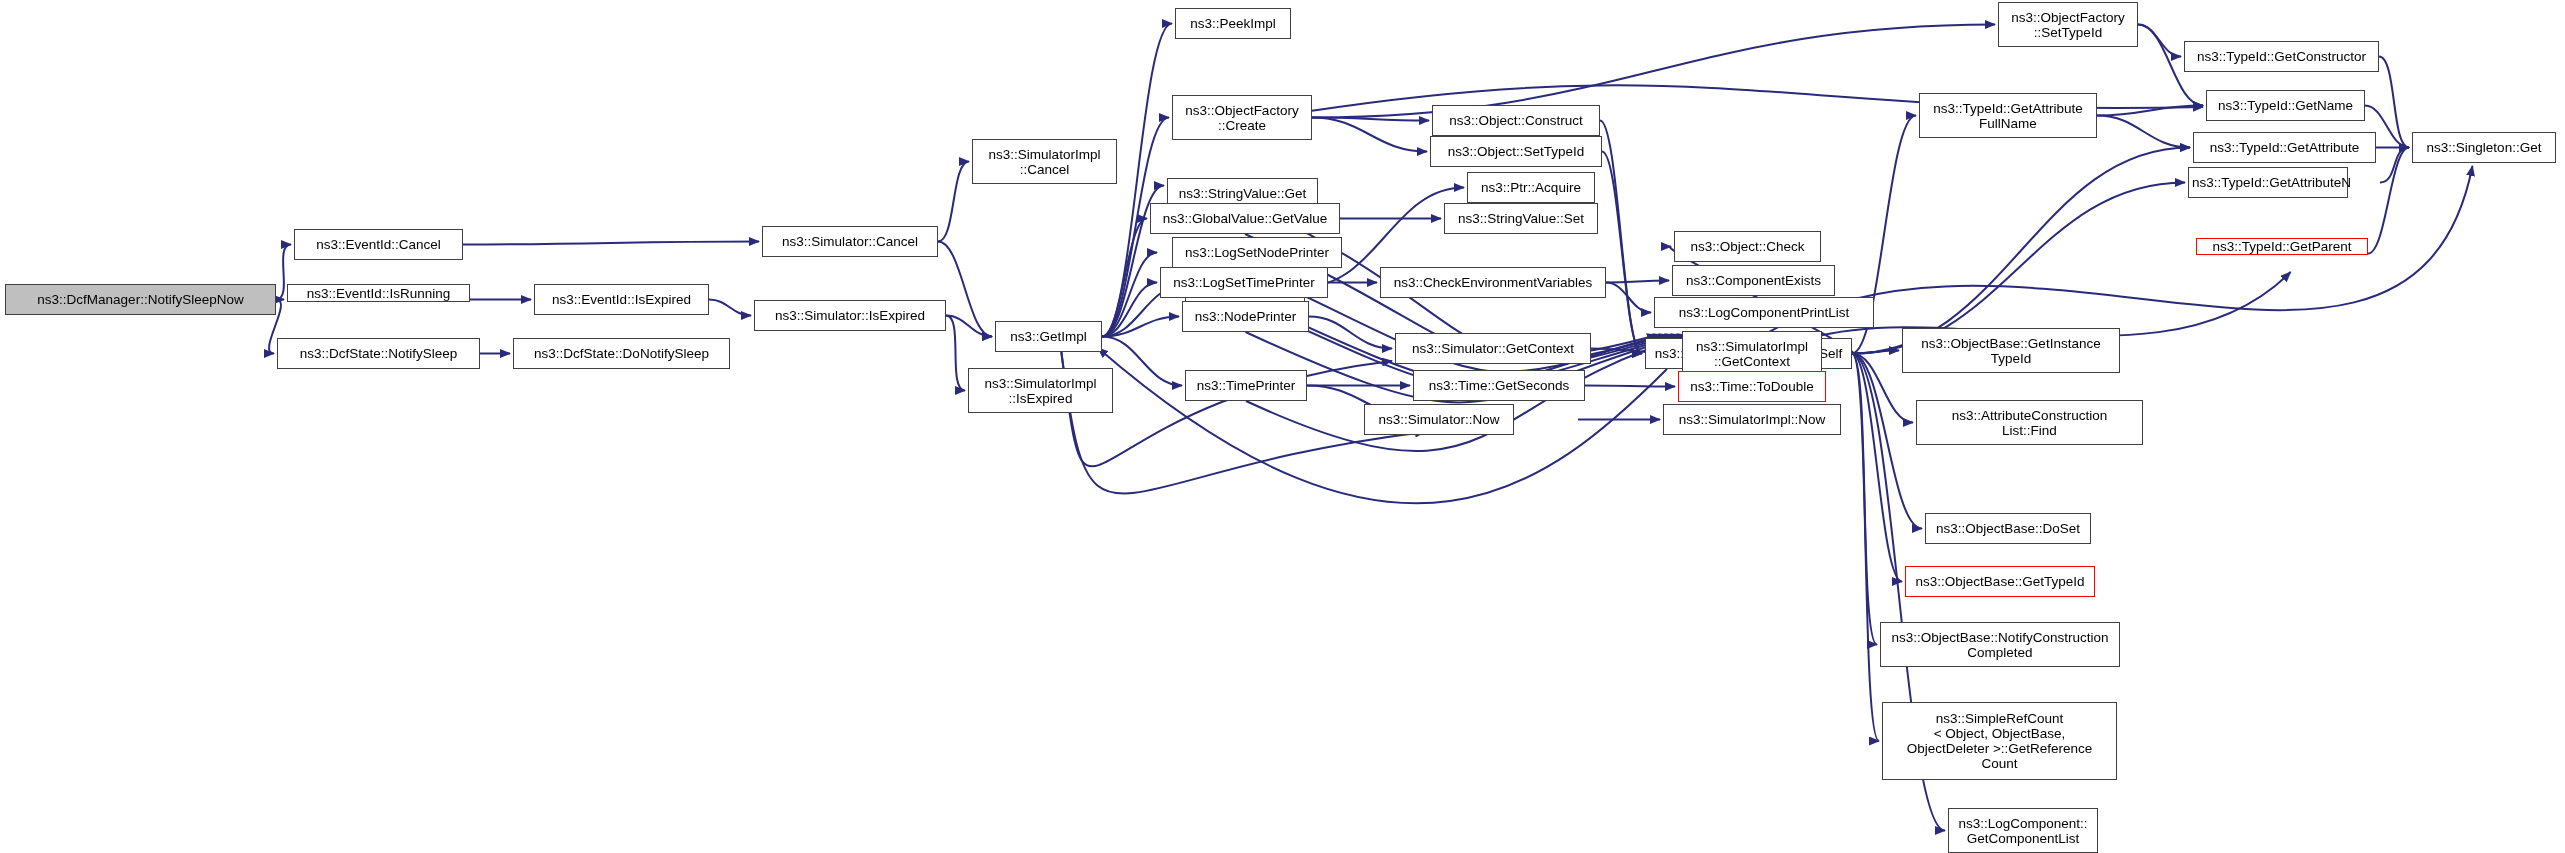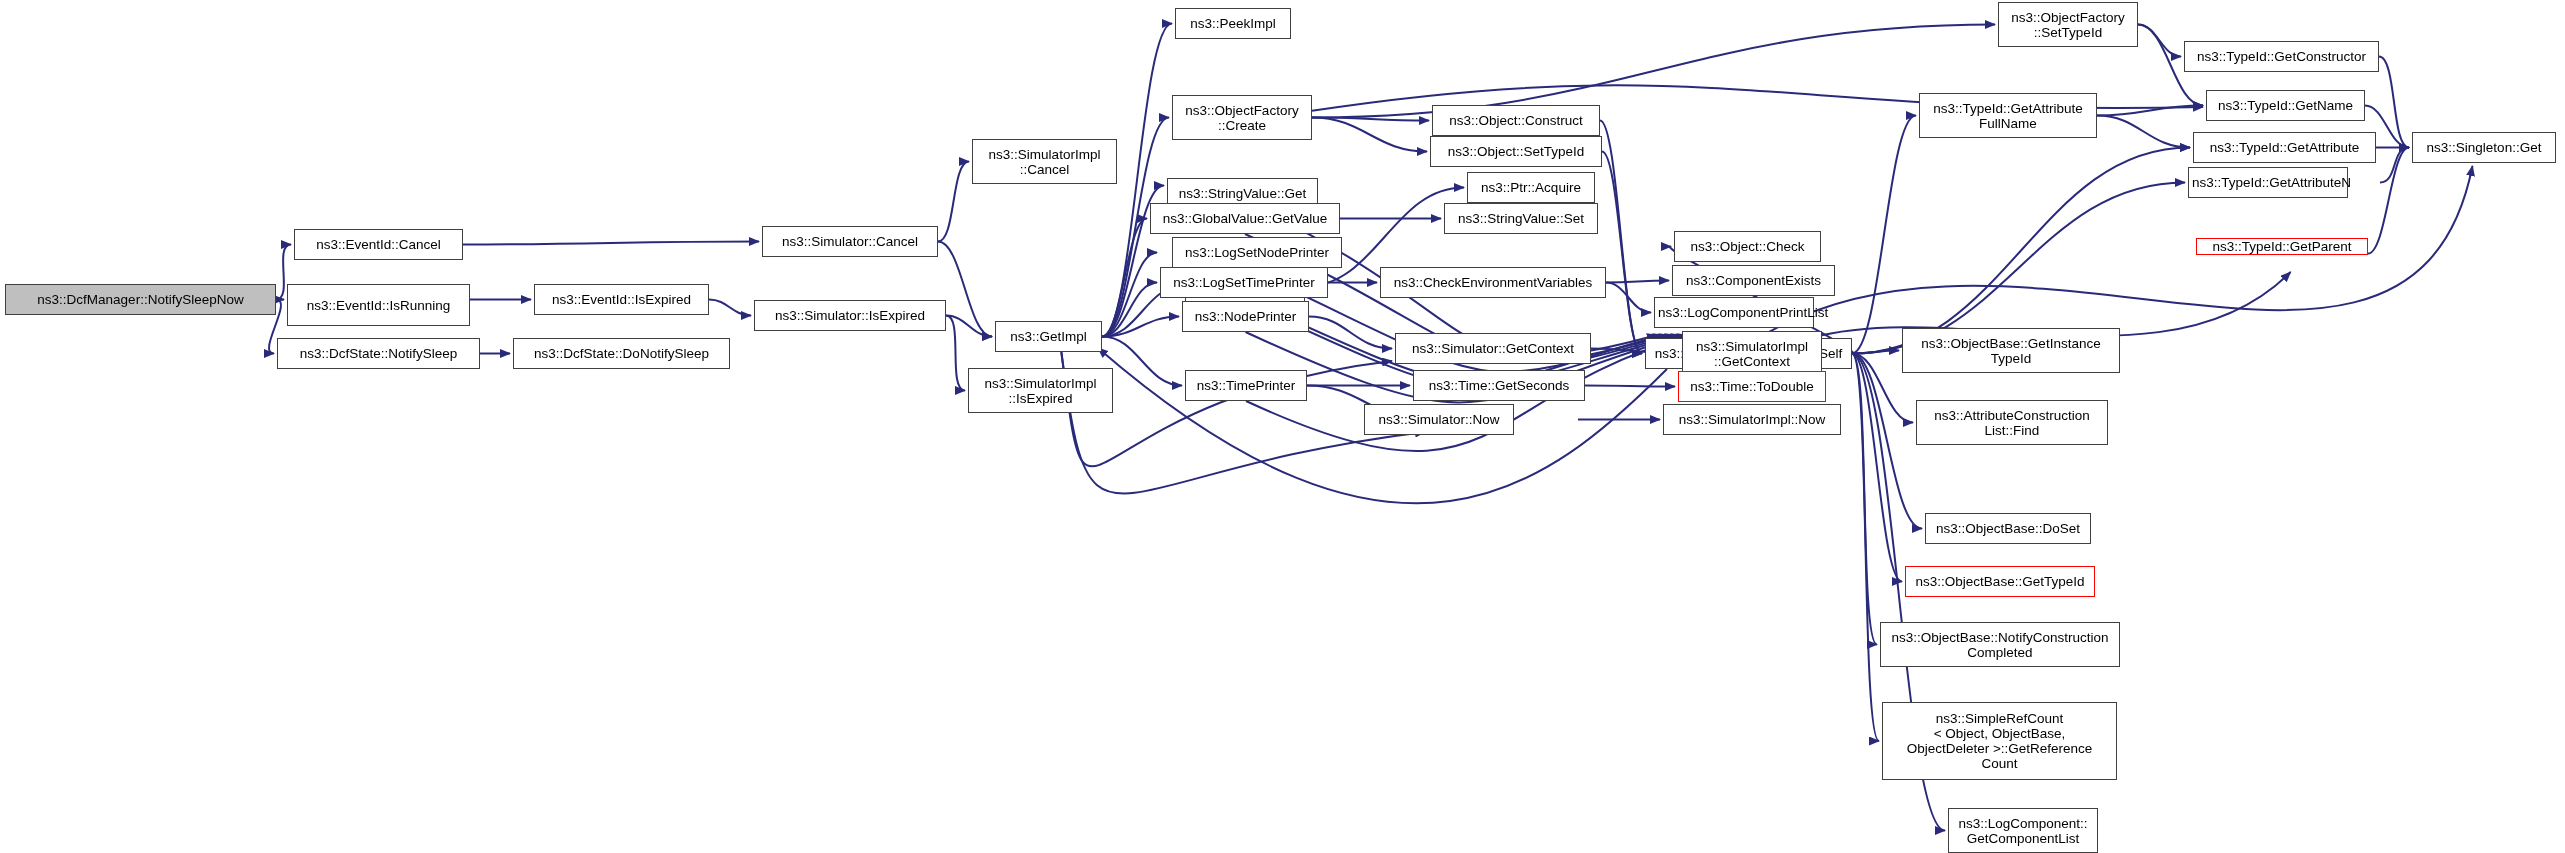--- a/index.html
+++ b/index.html
@@ -91,21 +91,21 @@
         <path d="M1245,234 C1505,354 1449,395 1669,335" marker-end="url(#arrow)"></path>
         <path d="M1245,268 C1505,388 1455,395 1675,335" marker-end="url(#arrow)"></path>
         <path d="M1244,298 C1504,418 1461,395 1681,335" marker-end="url(#arrow)"></path>
         <path d="M1245.5,332 C1505.5,452 1467,395 1687,335" marker-end="url(#arrow)"></path>
         <path d="M1246,401 C1506,521 1473,395 1693,335" marker-end="url(#arrow)"></path>
       </g>
   </svg>
   <div id="node-layer">
       <div class="node root" style="left: 5px; top: 284px; width: 271px; height: 31px;"><span>ns3::DcfManager::NotifySleepNow</span></div>
       <div class="node" style="left: 294px; top: 229px; width: 169px; height: 31px;"><span>ns3::EventId::Cancel</span></div>
-      <div class="node" style="left: 287px; top: 284px; width: 183px; height: 42px;"><span>ns3::EventId::IsRunning</span></div>
+      <div class="node" style="left: 287px; top: 284px; width: 183px; height: 18px;"><span>ns3::EventId::IsRunning</span></div>
       <div class="node" style="left: 277px; top: 338px; width: 203px; height: 31px;"><span>ns3::DcfState::NotifySleep</span></div>
       <div class="node" style="left: 534px; top: 284px; width: 175px; height: 31px;"><span>ns3::EventId::IsExpired</span></div>
       <div class="node" style="left: 513px; top: 338px; width: 217px; height: 31px;"><span>ns3::DcfState::DoNotifySleep</span></div>
       <div class="node" style="left: 762px; top: 226px; width: 176px; height: 31px;"><span>ns3::Simulator::Cancel</span></div>
       <div class="node" style="left: 754px; top: 300px; width: 192px; height: 31px;"><span>ns3::Simulator::IsExpired</span></div>
       <div class="node" style="left: 972px; top: 139px; width: 145px; height: 45px;"><span>ns3::SimulatorImpl
 ::Cancel</span></div>
       <div class="node" style="left: 995px; top: 321px; width: 107px; height: 31px;"><span>ns3::GetImpl</span></div>
       <div class="node" style="left: 968px; top: 368px; width: 145px; height: 45px;"><span>ns3::SimulatorImpl
 ::IsExpired</span></div>
@@ -125,30 +125,30 @@
       <div class="node" style="left: 1430px; top: 136px; width: 172px; height: 31px; align-items: center;"><span>ns3::Object::SetTypeId</span></div>
       <div class="node" style="left: 1467px; top: 172px; width: 128px; height: 31px;"><span>ns3::Ptr::Acquire</span></div>
       <div class="node" style="left: 1444px; top: 203px; width: 154px; height: 31px;"><span>ns3::StringValue::Set</span></div>
       <div class="node" style="left: 1380px; top: 267px; width: 226px; height: 31px;"><span>ns3::CheckEnvironmentVariables</span></div>
       <div class="node" style="left: 1395px; top: 333px; width: 196px; height: 31px;"><span>ns3::Simulator::GetContext</span></div>
       <div class="node" style="left: 1413px; top: 370px; width: 172px; height: 31px;"><span>ns3::Time::GetSeconds</span></div>
       <div class="node" style="left: 1364px; top: 404px; width: 150px; height: 31px;"><span>ns3::Simulator::Now</span></div>
       <div class="node" style="left: 1645px; top: 338px; width: 207px; height: 31px;"><span>ns3::ObjectBase::ConstructSelf</span></div>
       <div class="node" style="left: 1674px; top: 231px; width: 147px; height: 31px;"><span>ns3::Object::Check</span></div>
       <div class="node" style="left: 1672px; top: 265px; width: 163px; height: 31px;"><span>ns3::ComponentExists</span></div>
-      <div class="node" style="left: 1654px; top: 297px; width: 160px; height: 31px;"><span>ns3::LogComponentPrintList</span></div>
+      <div class="node" style="left: 1654px; top: 297px; width: 220px; height: 31px;"><span>ns3::LogComponentPrintList</span></div>
       <div class="node" style="left: 1682px; top: 331px; width: 140px; height: 45px;"><span>ns3::SimulatorImpl
 ::GetContext</span></div>
       <div class="node hot" style="left: 1678px; top: 371px; width: 148px; height: 31px;"><span>ns3::Time::ToDouble</span></div>
       <div class="node" style="left: 1663px; top: 404px; width: 178px; height: 31px;"><span>ns3::SimulatorImpl::Now</span></div>
       <div class="node" style="left: 1919px; top: 93px; width: 178px; height: 45px;"><span>ns3::TypeId::GetAttribute
 FullName</span></div>
       <div class="node" style="left: 1902px; top: 328px; width: 218px; height: 45px;"><span>ns3::ObjectBase::GetInstance
 TypeId</span></div>
-      <div class="node" style="left: 1916px; top: 400px; width: 192px; height: 45px;"><span>ns3::AttributeConstruction
+      <div class="node" style="left: 1916px; top: 400px; width: 227px; height: 45px;"><span>ns3::AttributeConstruction
 List::Find</span></div>
       <div class="node" style="left: 1925px; top: 513px; width: 166px; height: 31px;"><span>ns3::ObjectBase::DoSet</span></div>
       <div class="node hot" style="left: 1905px; top: 566px; width: 190px; height: 31px;"><span>ns3::ObjectBase::GetTypeId</span></div>
       <div class="node" style="left: 1880px; top: 622px; width: 240px; height: 45px;"><span>ns3::ObjectBase::NotifyConstruction
 Completed</span></div>
       <div class="node" style="left: 1882px; top: 702px; width: 235px; height: 78px;"><span>ns3::SimpleRefCount
 &lt; Object, ObjectBase,
  ObjectDeleter &gt;::GetReference
 Count</span></div>
       <div class="node" style="left: 1948px; top: 808px; width: 150px; height: 45px;"><span>ns3::LogComponent::

